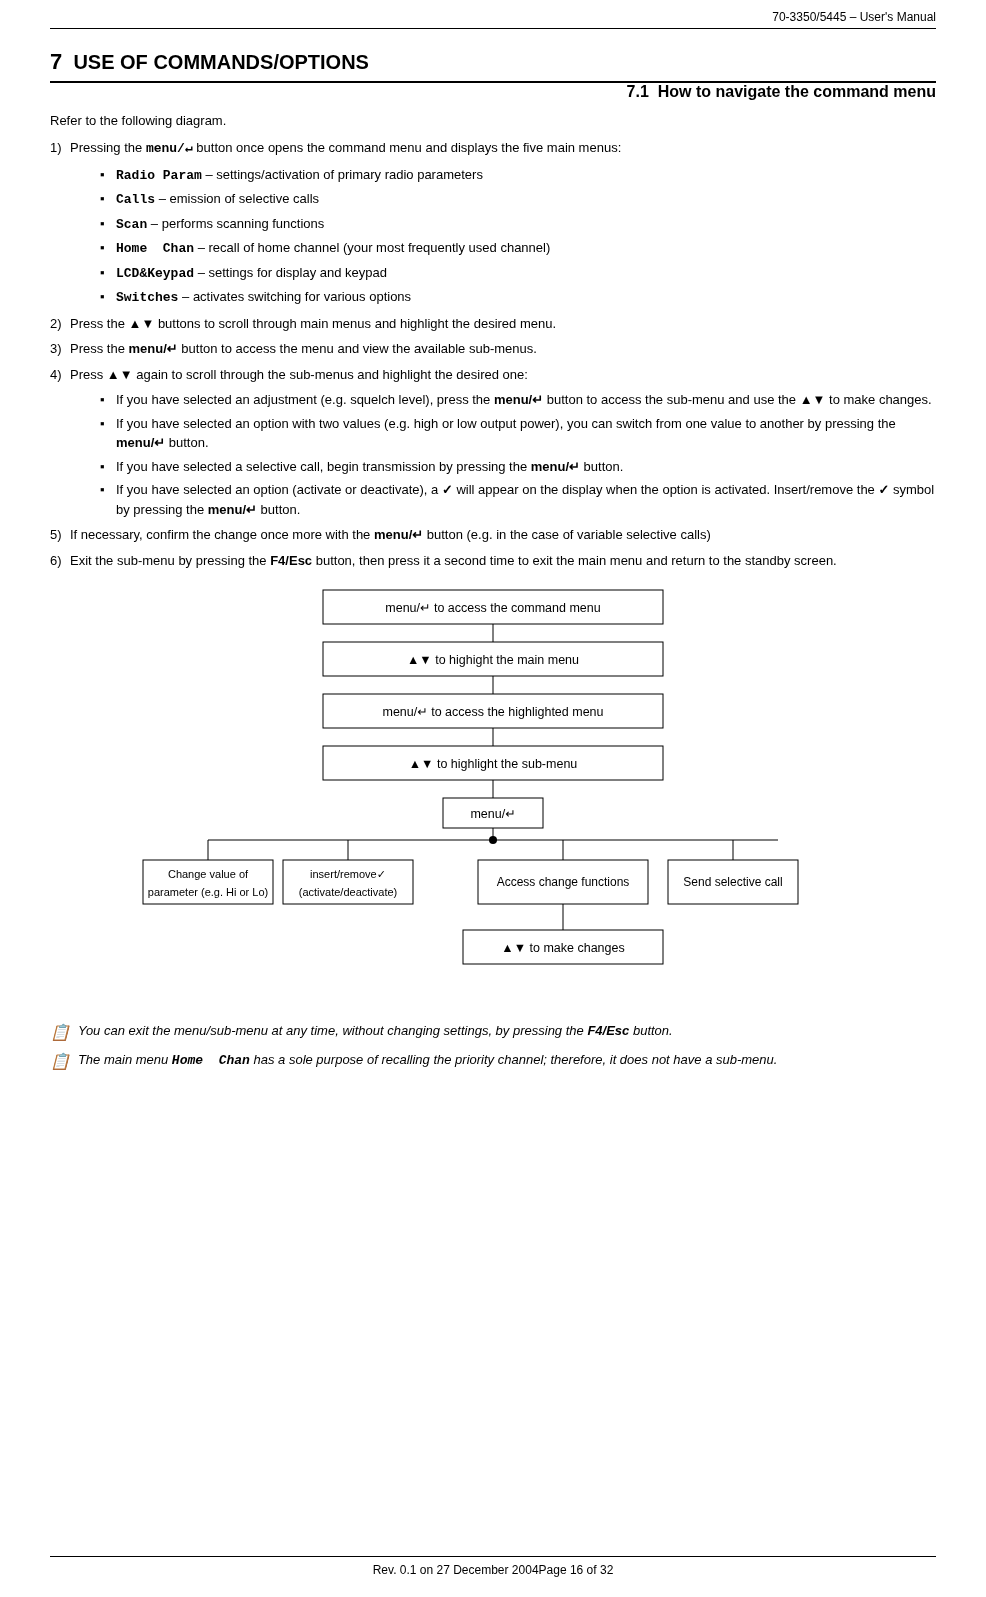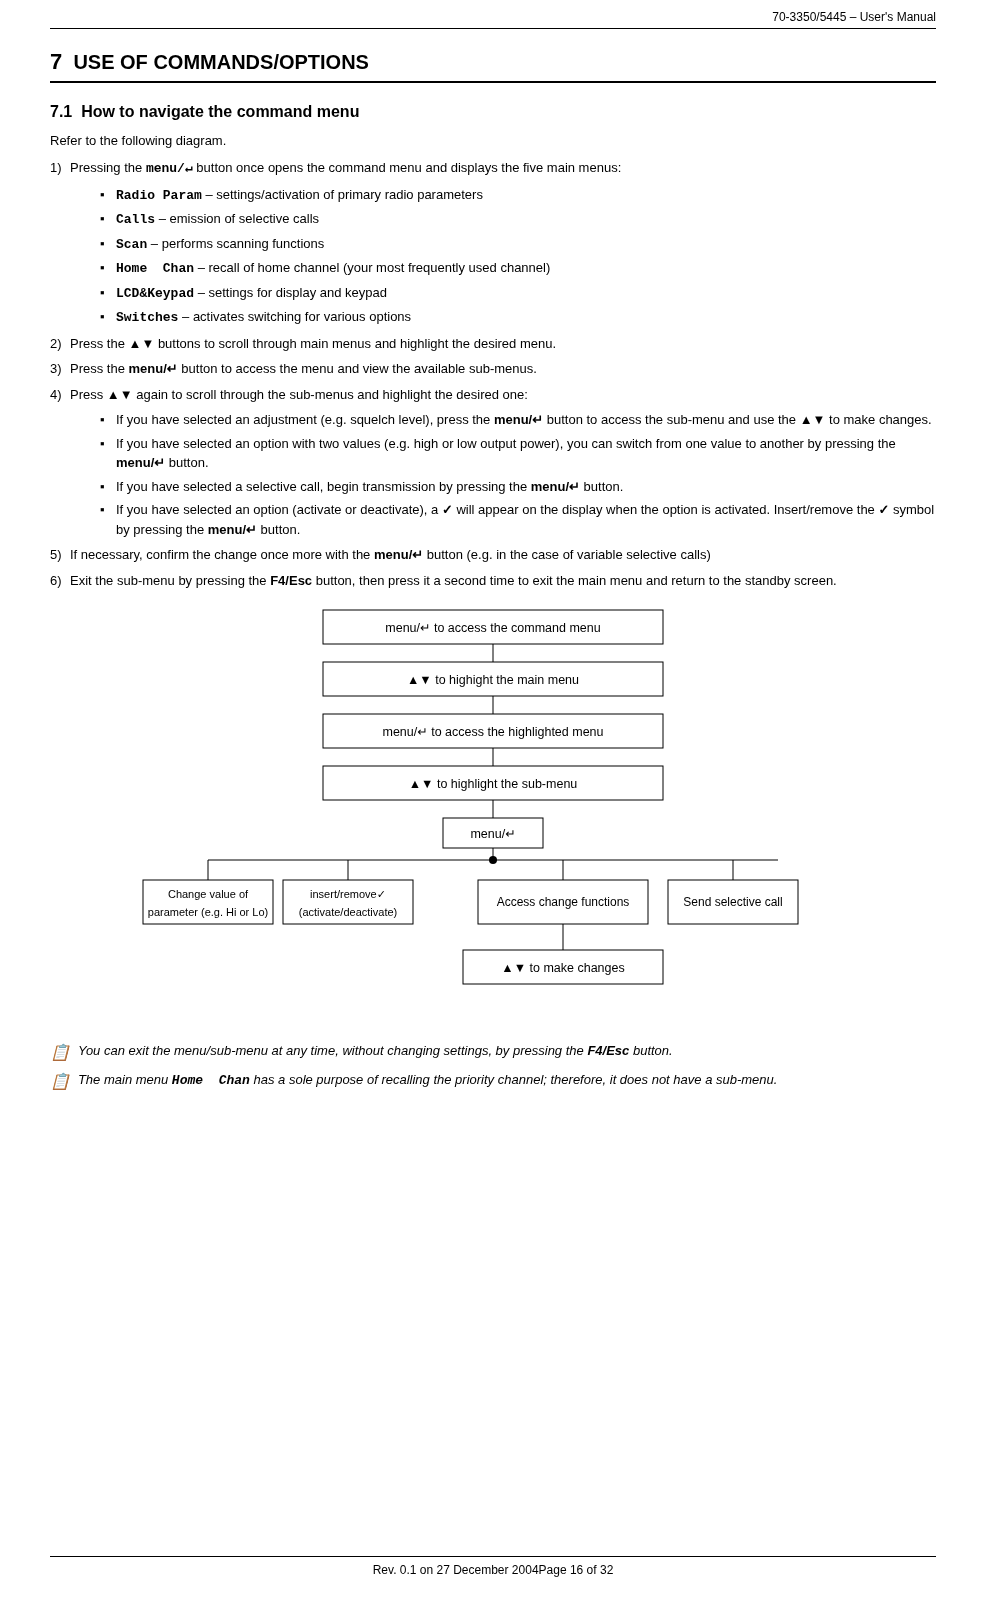--- a/index.html
+++ b/index.html
@@ -23,30 +23,30 @@
       font-size: 12px;
       border-bottom: 1px solid #000;
       padding-bottom: 4px;
       margin-bottom: 20px;
     }
     .section-title {
       font-size: 20px;
       font-weight: bold;
       border-bottom: 2px solid #000;
       padding-bottom: 6px;
-      margin-bottom: 20px;
     }
     .section-title .num {
       font-size: 22px;
       font-weight: bold;
     }
     .subsection-title {
       font-size: 16px;
       font-weight: bold;
       margin-bottom: 12px;
+      text-align: right;
     }
     .intro-text {
       margin-bottom: 10px;
       font-size: 13px;
     }
     .numbered-list {
       list-style: none;
       padding: 0;
       margin: 0 0 10px 0;
     }

